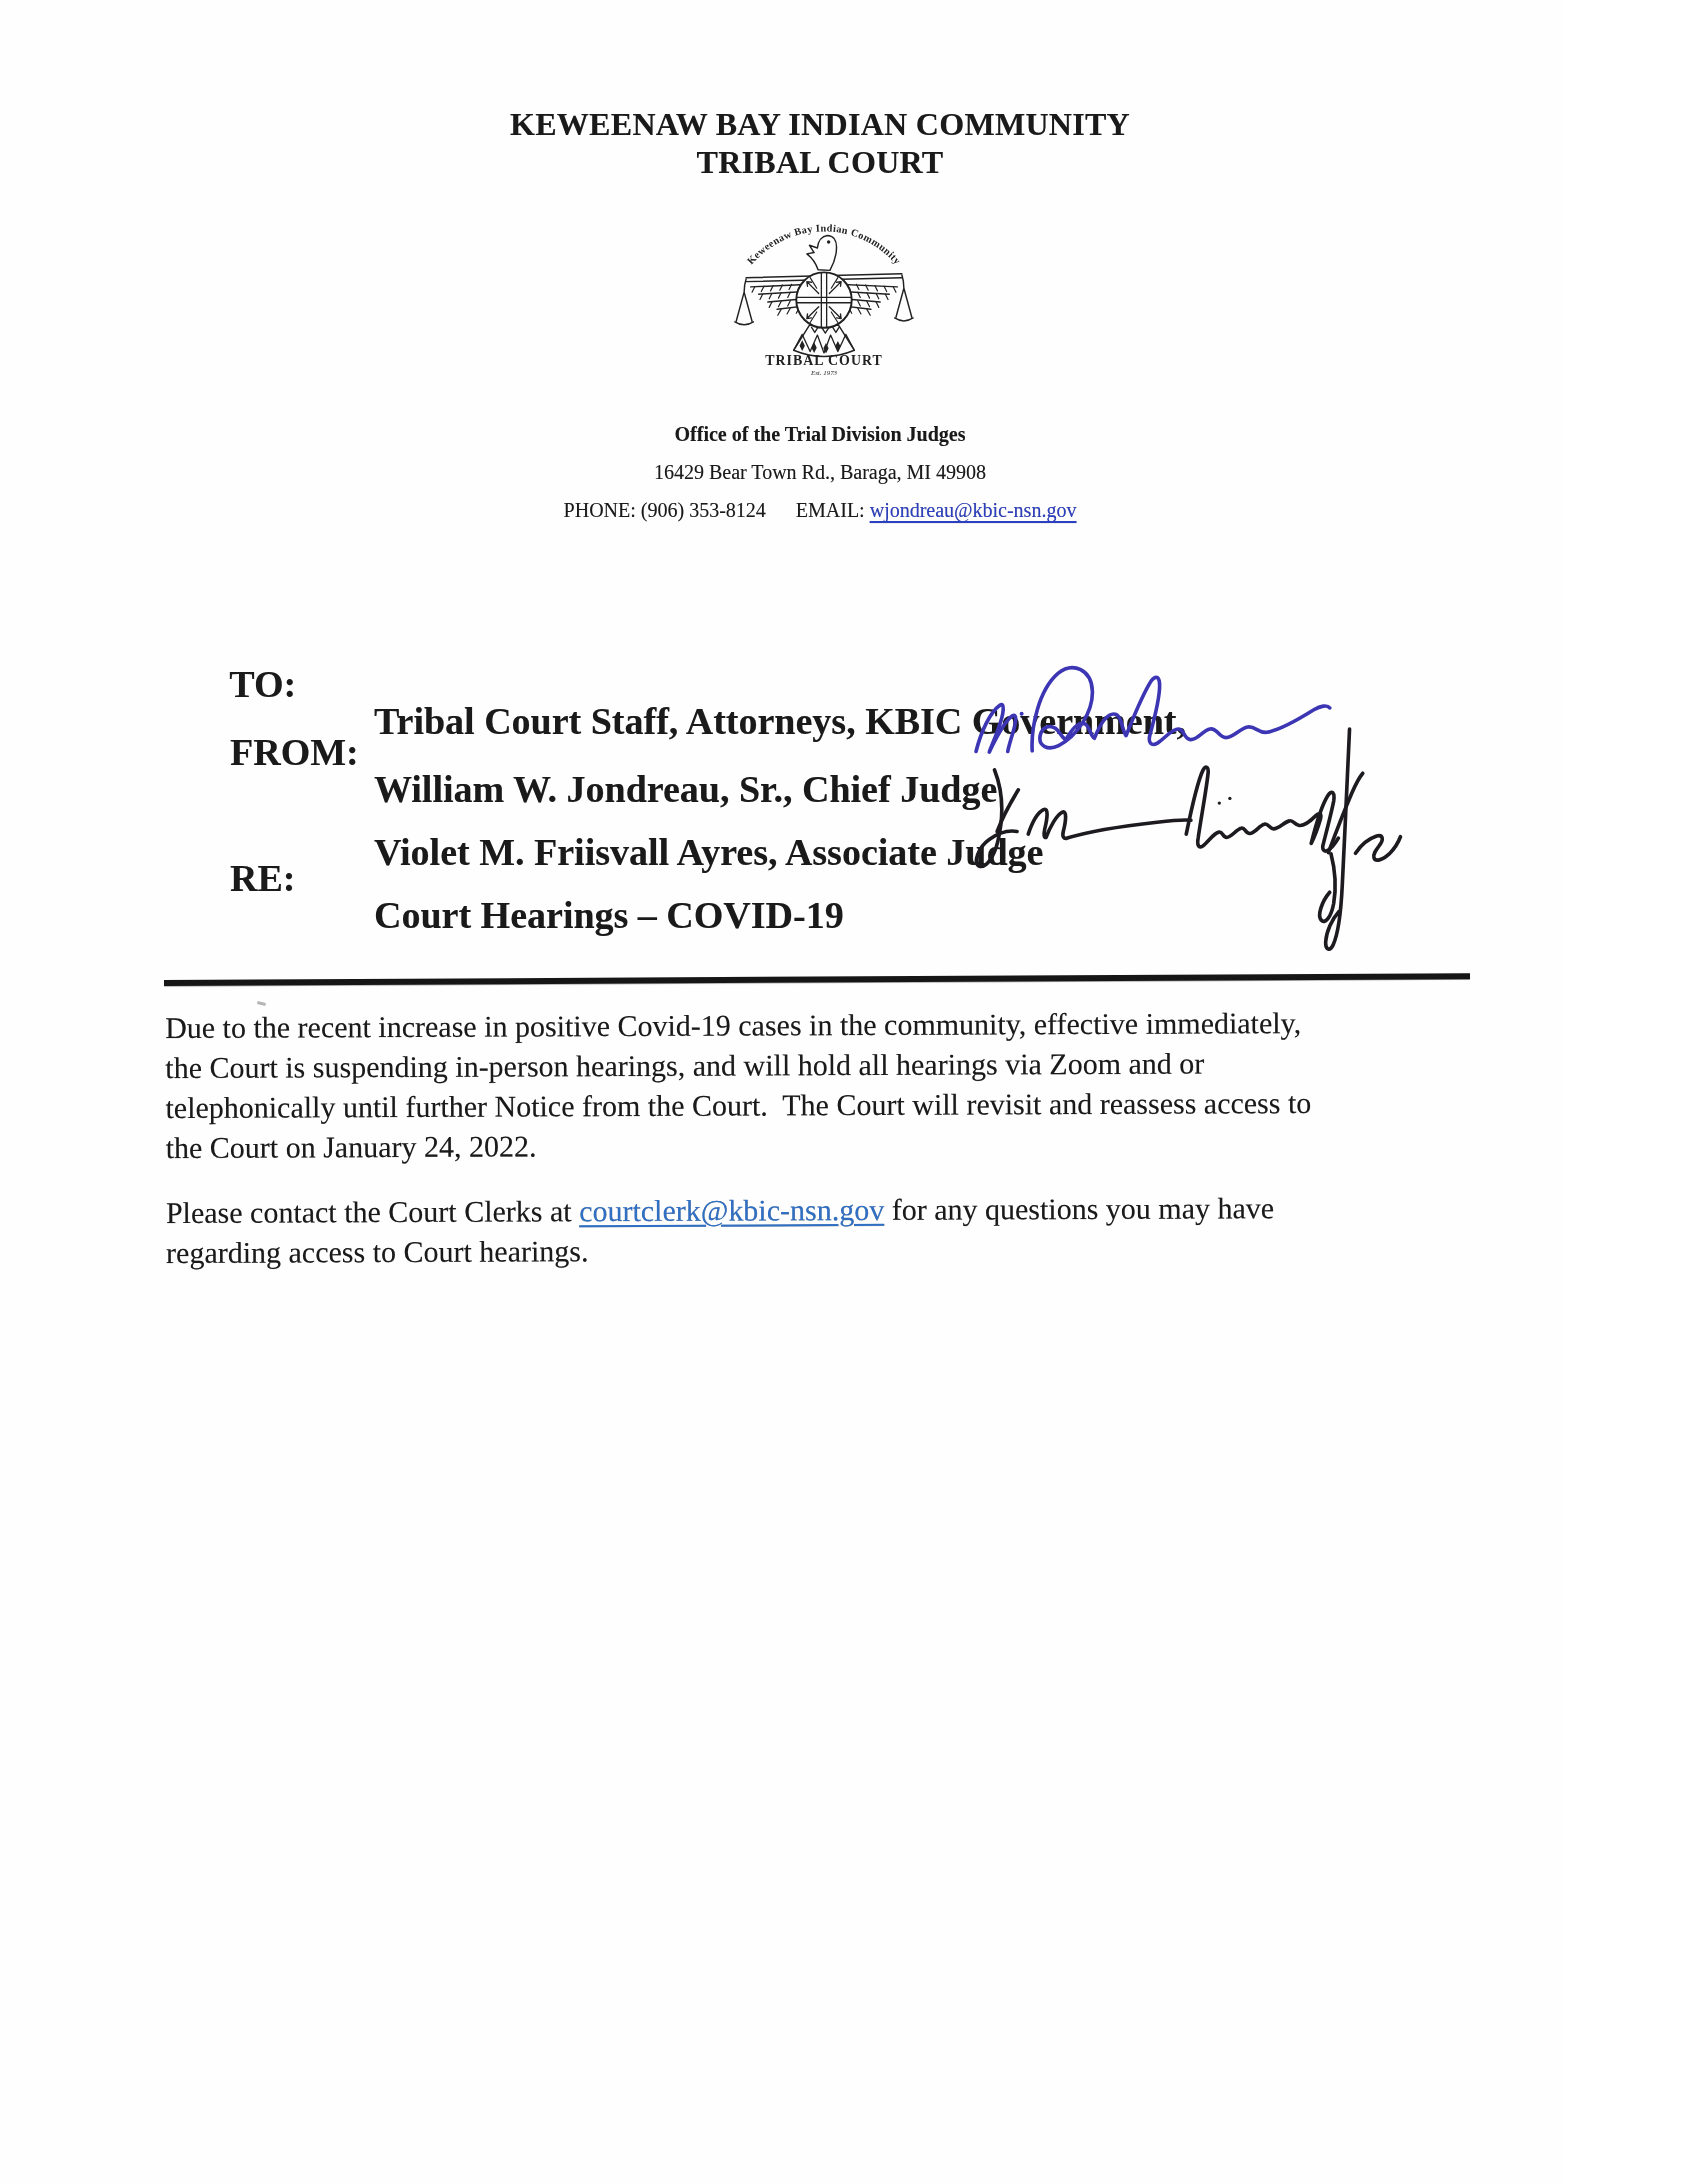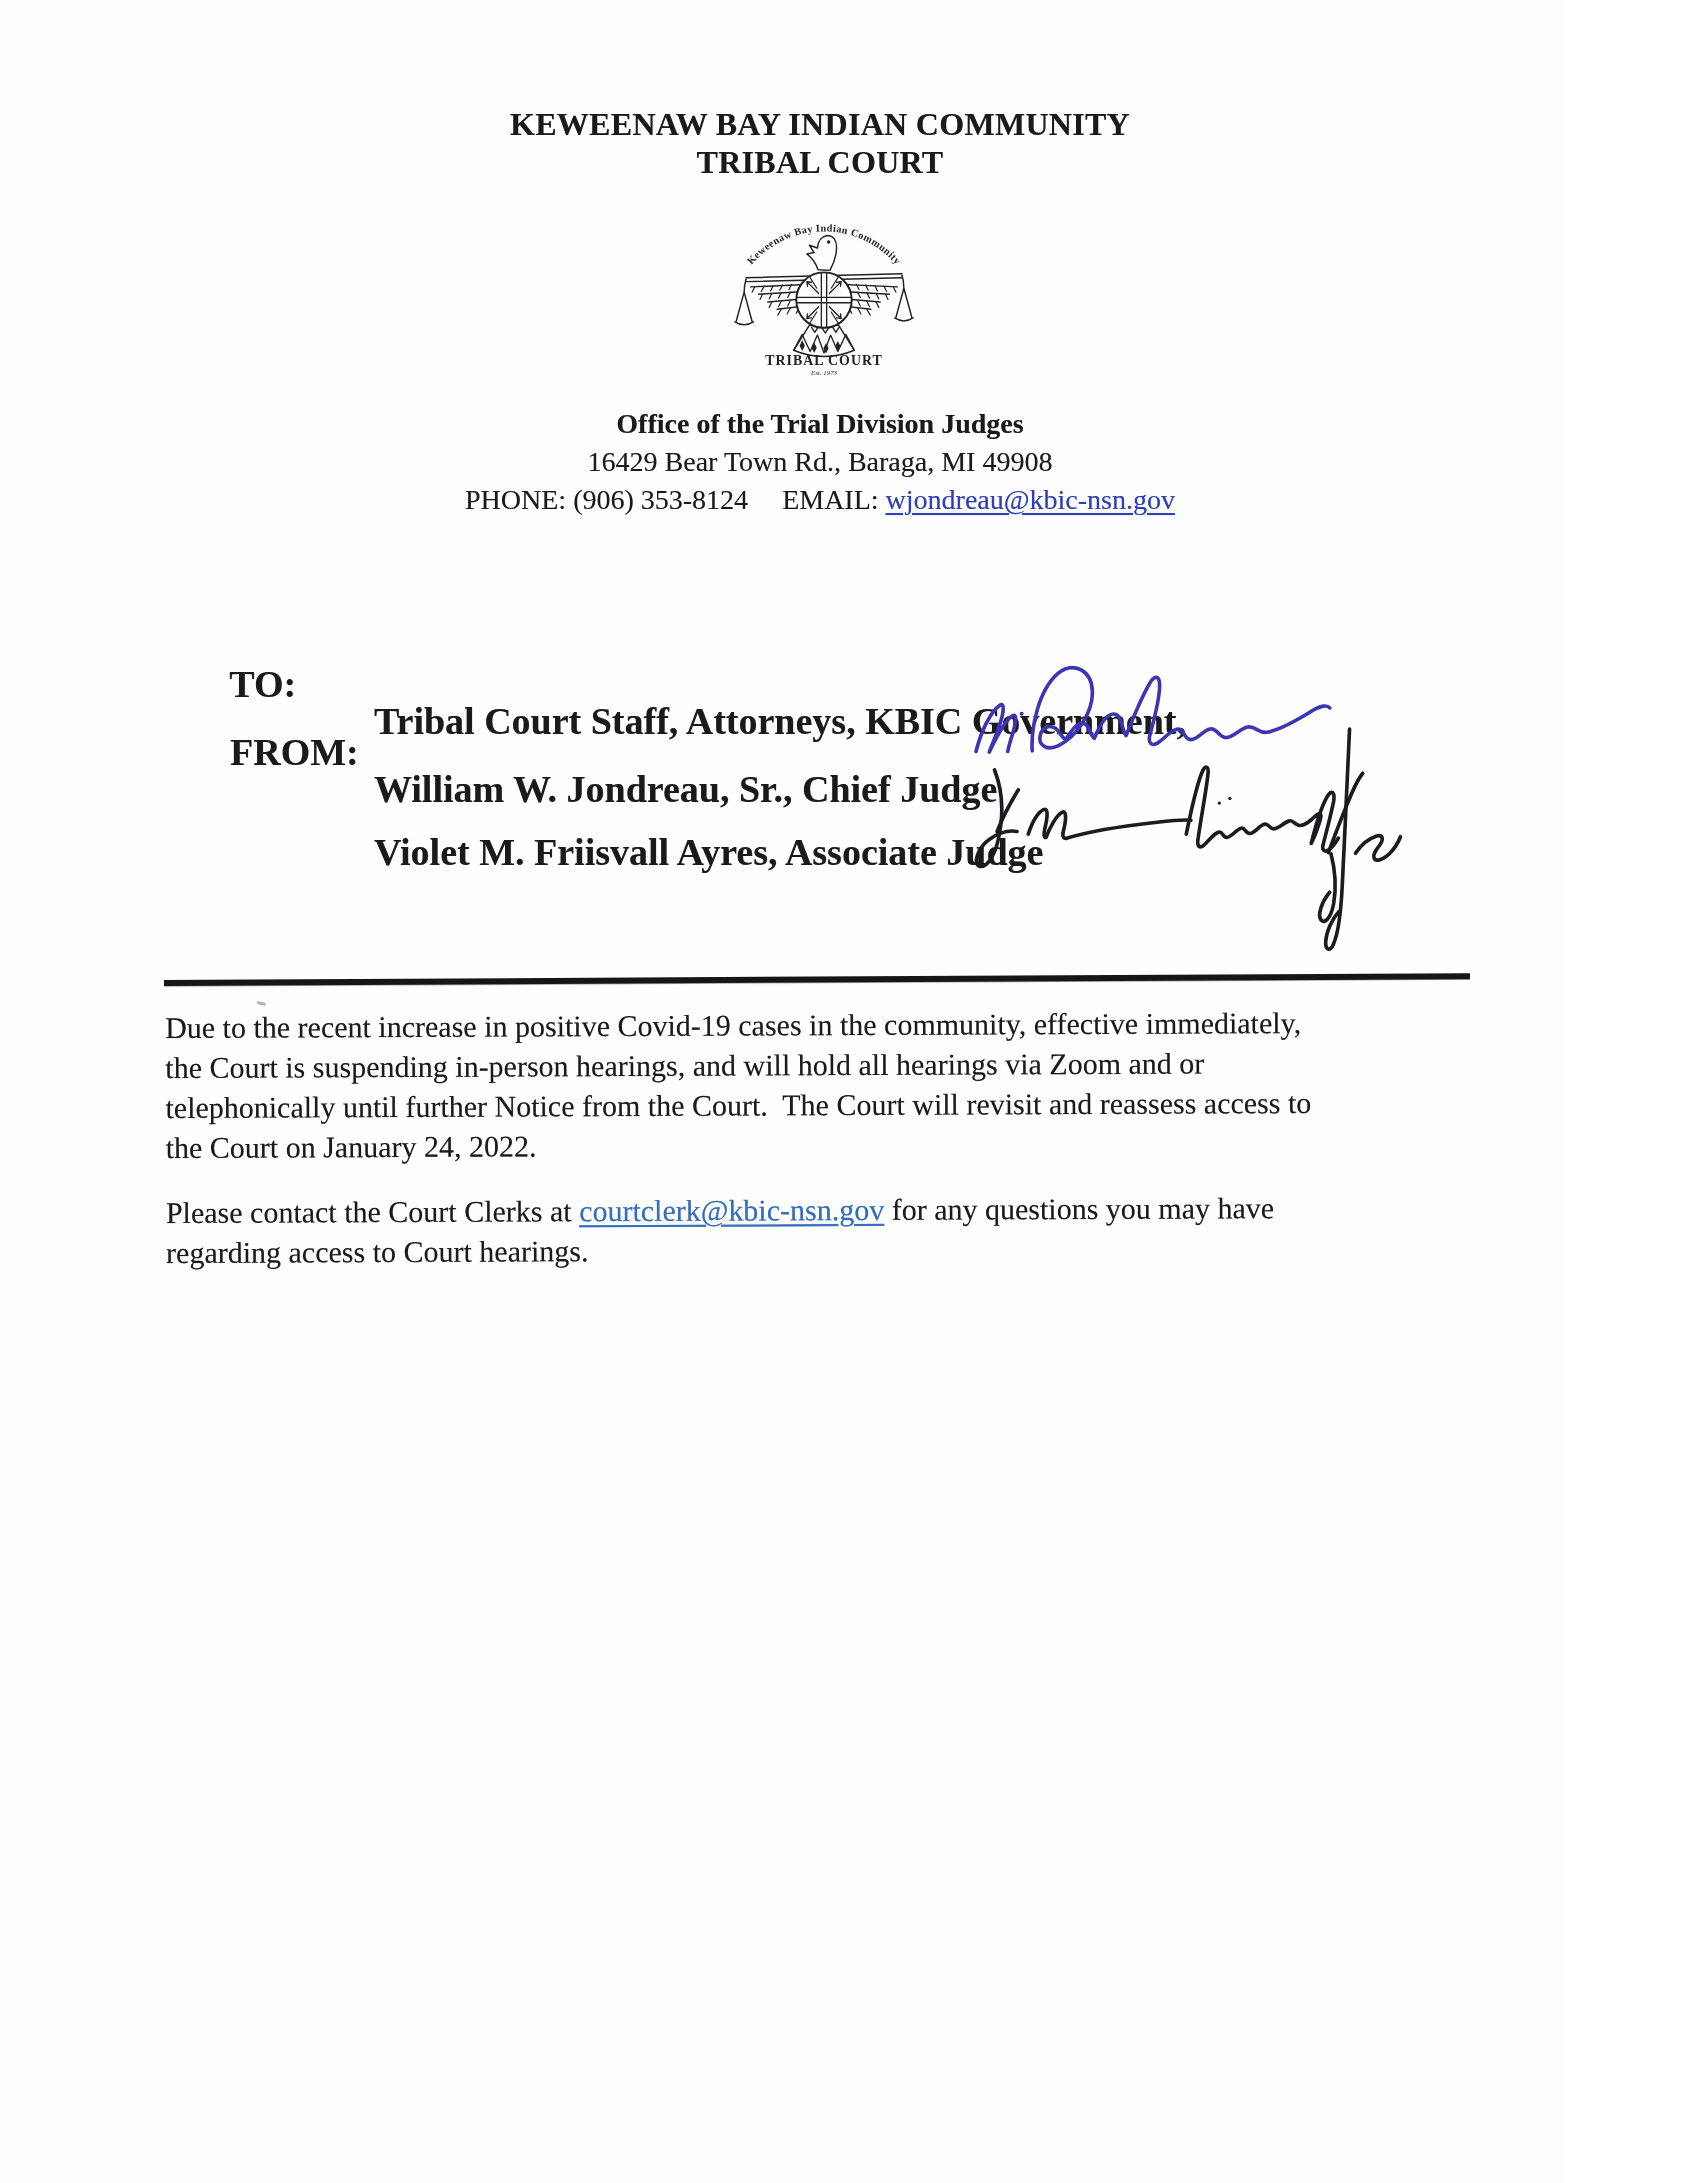--- a/index.html
+++ b/index.html
@@ -24,23 +24,23 @@
     line-height: 38px;
     letter-spacing: 0.3px;
   }
   .logo-wrap {
     position: absolute;
     left: 728px; top: 209px;
     width: 192px; height: 169px;
   }
   .office-block {
     position: absolute;
-    left: 165px; top: 405px; width: 1310px;
+    left: 165px; top: 415px; width: 1310px;
     text-align: center;
-    font-size: 28px;
+    font-size: 20px;
     line-height: 38px;
   }
   .office-title { font-weight: bold; }
   .email-gap { display:inline-block; width: 20px; }
   a.doc-link {
     color: #2b3fc0;
     text-decoration: underline;
     text-decoration-thickness: 2px;
     text-underline-offset: 4px;
     cursor: pointer;
@@ -193,20 +193,24 @@
       <span class="memo-label">TO:</span>
       <span class="memo-value">Tribal Court Staff, Attorneys, KBIC Government,</span>
     </div>
     <div class="memo-row memo-row-1">
       <span class="memo-label">FROM:</span>
       <span class="memo-value">William W. Jondreau, Sr., Chief Judge</span>
     </div>
     <div class="memo-row memo-row-2">
       <span class="memo-label"></span>
       <span class="memo-value">Violet M. Friisvall Ayres, Associate Judge</span>
+    </div>
+    <div class="memo-row memo-row-3">
+      <span class="memo-label">RE:</span>
+      <span class="memo-value">Court Hearings – COVID-19</span>
     </div>
   </div>
 
   <svg class="signatures" width="476" height="344" viewBox="0 0 720 520" fill="none" stroke-linecap="round" stroke-linejoin="round">
 
     <g stroke="#3c35b4" stroke-width="5.5">
       <path d="M 56,176 C 64,144 78,116 92,106 C 100,101 98,118 91,138 C 84,158 78,171 76,177 C 88,152 100,129 111,122 C 118,118 117,130 112,147 C 108,160 105,170 104,176"></path>
       <circle cx="125" cy="119" r="3" fill="#3c35b4" stroke="none"></circle>
       <path d="M 141,175 C 139,141 150,84 180,58 C 203,39 231,53 232,85 C 233,116 209,153 181,167 C 165,175 150,168 153,152 C 156,139 167,135 176,141 C 184,147 186,156 192,158 C 200,144 210,130 220,134 C 229,138 228,152 235,156 C 244,134 256,116 268,120 C 277,124 276,142 283,152 C 294,124 306,95 318,74 C 324,63 331,60 333,69 C 336,82 327,122 319,151 C 316,163 321,169 331,163 C 343,155 352,142 362,142 C 371,142 370,157 380,158 C 391,159 399,144 410,142 C 421,140 423,155 434,155 C 446,155 455,141 467,139 C 478,137 484,149 496,147 C 515,144 543,128 567,113 C 577,107 587,105 591,110"></path>
     </g>

